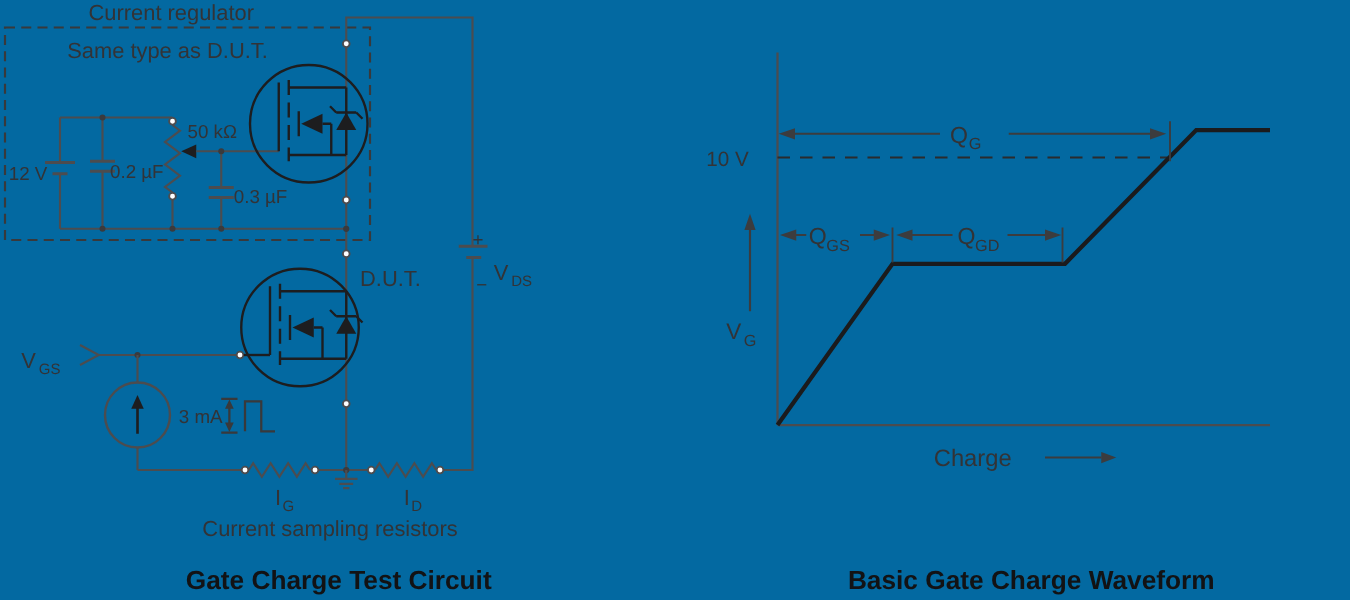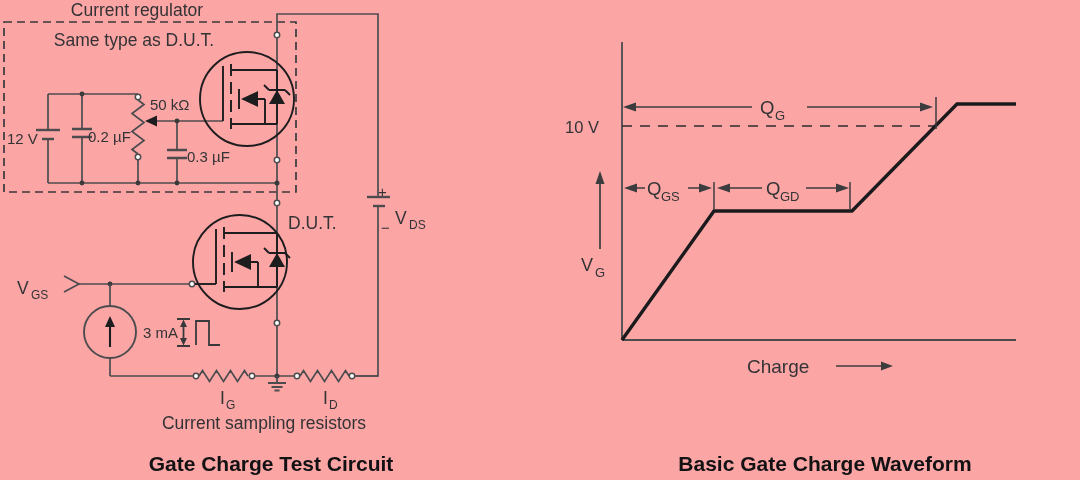--- a/index.html
+++ b/index.html
@@ -1,16 +1,16 @@
 <!DOCTYPE html>
 <html><head>
 <meta charset="utf-8">
 <style>
   html,body{margin:0;padding:0;background:#ffffff;}
-  #stage{position:relative;width:1080px;height:480px;background:#fca5a5;overflow:hidden;}
+  #stage{position:relative;width:1080px;height:480px;background:#0369a1;overflow:hidden;}
   svg{display:block;}
   .wire{stroke:#4c4c4f;stroke-width:1.7;fill:none;}
   .plate{stroke:#4c4c4f;stroke-width:2.4;fill:none;}
   .sym{stroke:#1d1d1f;stroke-width:1.9;fill:none;}
   .chan{stroke:#1d1d1f;stroke-width:1.9;fill:none;stroke-dasharray:12 6;}
   .fsym{fill:#1d1d1f;stroke:none;}
   .dot{fill:#3a3a3d;stroke:none;}
   .term{fill:#ffffff;stroke:#4c4c4f;stroke-width:1.5;}
   .dashbox{stroke:#39393b;stroke-width:1.7;fill:none;stroke-dasharray:8 5;}
   .gnd{stroke:#4c4c4f;stroke-width:1.8;fill:none;}

